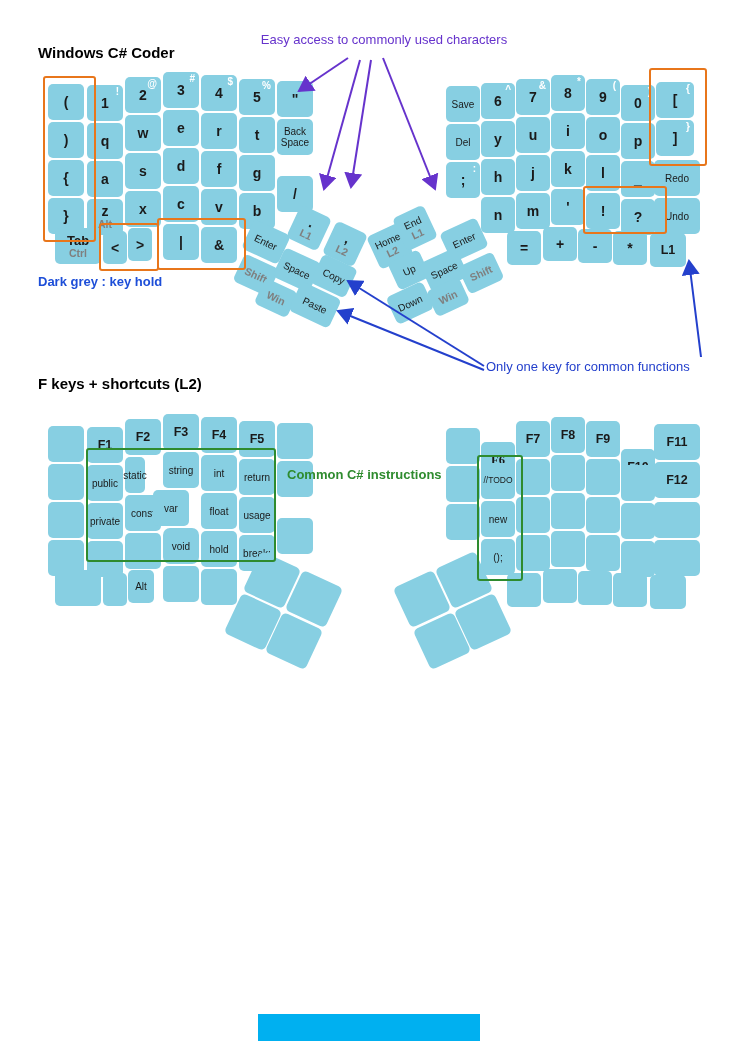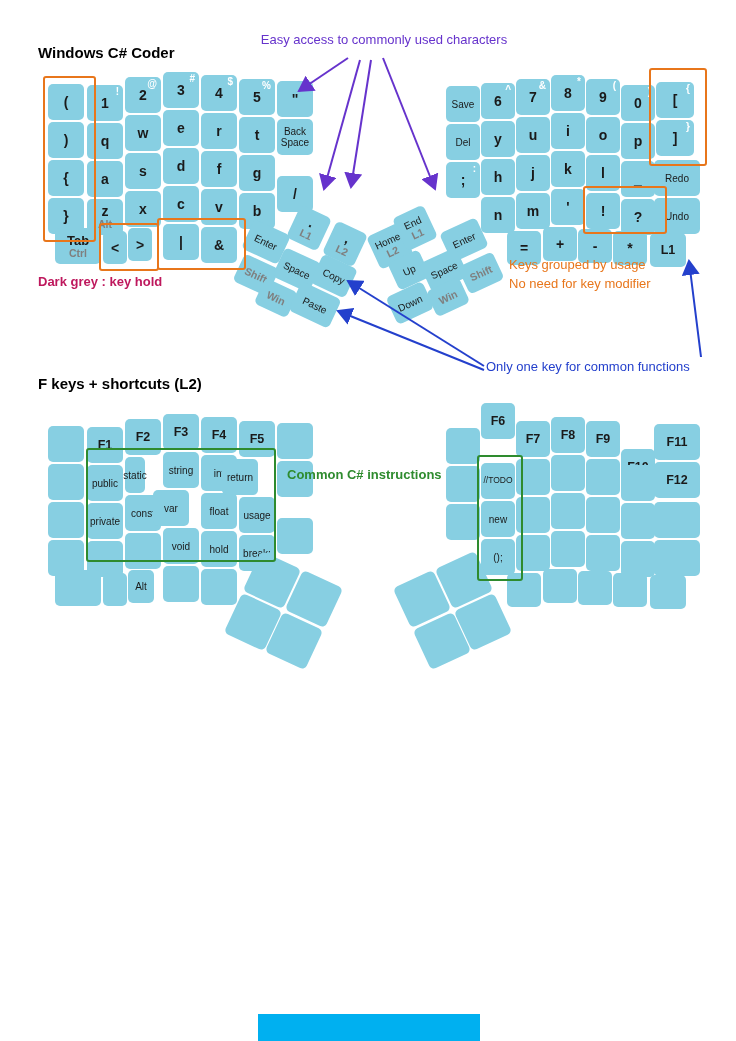--- a/index.html
+++ b/index.html
@@ -327,39 +327,39 @@
       <div class="key" style="left: 125px; top: 533px; width: 36px; height: 36px;"></div>
       <div class="key fkey" style="left: 163px; top: 414px; width: 36px; height: 36px;">
         <span class="lbl">F3</span>
       </div>
       <div class="key small" style="left: 163px; top: 452px; width: 36px; height: 36px;">
         <span class="lbl">string</span>
       </div>
       <div class="key small" style="left: 153px; top: 490px; width: 36px; height: 36px;">
         <span class="lbl">var</span>
       </div>
-      <div class="key small" style="left: 163px; top: 528px; width: 36px; height: 36px;">
+      <div class="key small" style="left: 163px; top: 528px; width: 36px; height: 36px; border-radius: 7px;">
         <span class="lbl">void</span>
       </div>
       <div class="key fkey" style="left: 201px; top: 417px; width: 36px; height: 36px;">
         <span class="lbl">F4</span>
       </div>
       <div class="key small" style="left: 201px; top: 455px; width: 36px; height: 36px;">
         <span class="lbl">int</span>
       </div>
       <div class="key small" style="left: 201px; top: 493px; width: 36px; height: 36px;">
         <span class="lbl">float</span>
       </div>
       <div class="key small" style="left: 201px; top: 531px; width: 36px; height: 36px;">
         <span class="lbl">hold</span>
       </div>
       <div class="key fkey" style="left: 239px; top: 421px; width: 36px; height: 36px;">
         <span class="lbl">F5</span>
       </div>
-      <div class="key small" style="left: 222px; top: 459px; width: 36px; height: 36px;">
+      <div class="key small" style="left: 239px; top: 459px; width: 36px; height: 36px;">
         <span class="lbl">return</span>
       </div>
       <div class="key small" style="left: 239px; top: 497px; width: 36px; height: 36px;">
         <span class="lbl">usage</span>
       </div>
       <div class="key small" style="left: 239px; top: 535px; width: 36px; height: 36px;">
         <span class="lbl">break;</span>
       </div>
       <div class="key" style="left: 277px; top: 423px; width: 36px; height: 36px;"></div>
       <div class="key" style="left: 277px; top: 461px; width: 36px; height: 36px;"></div>
@@ -371,21 +371,21 @@
       </div>
       <div class="key" style="left: 163px; top: 566px; width: 36px; height: 36px;"></div>
       <div class="key" style="left: 201px; top: 569px; width: 36px; height: 36px;"></div>
       <div class="key" style="left: 250px; top: 558px; width: 44px; height: 44px; transform: rotate(25deg);"></div>
       <div class="key" style="left: 292px; top: 577px; width: 44px; height: 44px; transform: rotate(25deg);"></div>
       <div class="key" style="left: 231px; top: 600px; width: 44px; height: 44px; transform: rotate(25deg);"></div>
       <div class="key" style="left: 272px; top: 619px; width: 44px; height: 44px; transform: rotate(25deg);"></div>
       <div class="key" style="left: 446px; top: 428px; width: 34px; height: 36px;"></div>
       <div class="key" style="left: 446px; top: 466px; width: 34px; height: 36px;"></div>
       <div class="key" style="left: 446px; top: 504px; width: 34px; height: 36px;"></div>
-      <div class="key fkey" style="left: 481px; top: 403px; width: 34px; height: 36px;">
+      <div class="key fkey" style="left: 481px; top: 442px; width: 34px; height: 36px; font-family: Liberation Serif, serif;">
         <span class="lbl">F6</span>
       </div>
       <div class="key tiny" style="left: 481px; top: 463px; width: 34px; height: 36px;">
         <span class="lbl">//TODO</span>
       </div>
       <div class="key small" style="left: 481px; top: 501px; width: 34px; height: 36px;">
         <span class="lbl">new</span>
       </div>
       <div class="key small" style="left: 481px; top: 539px; width: 34px; height: 36px;">
         <span class="lbl">();</span>
@@ -435,26 +435,22 @@
   <div id="highlights" class="keys-layer">
       <div class="hl" style="left: 43px; top: 76px; width: 49px; height: 162px; border-color: rgb(232, 118, 27);"></div>
       <div class="hl" style="left: 99px; top: 223px; width: 56px; height: 44px; border-color: rgb(232, 118, 27);"></div>
       <div class="hl" style="left: 157px; top: 218px; width: 85px; height: 48px; border-color: rgb(232, 118, 27);"></div>
       <div class="hl" style="left: 583px; top: 186px; width: 80px; height: 44px; border-color: rgb(232, 118, 27);"></div>
       <div class="hl" style="left: 649px; top: 68px; width: 54px; height: 94px; border-color: rgb(232, 118, 27);"></div>
       <div class="hl" style="left: 86px; top: 448px; width: 186px; height: 110px; border-color: rgb(46, 139, 46);"></div>
       <div class="hl" style="left: 477px; top: 455px; width: 42px; height: 122px; border-color: rgb(46, 139, 46);"></div>
     </div>
 
-  <div class="note grey" style="color: #be185d;">Dark grey : key hold</div>
-
-  <div class="note orange" style="color: rgb(232, 118, 27);">
-    <div>Keys grouped by usage</div>
-    <div>No need for key modifier</div>
-  </div>
+  <div class="note grey" style="color: #1d4ed8;">Dark grey : key hold</div>
+
 
   <div class="note blue" style="color: rgb(36, 64, 204);">Only one key for common functions</div>
 
   <div class="title t2">F keys + shortcuts (L2)</div>
 
   <div class="note green" style="color: rgb(46, 139, 46);">Common C# instructions</div>
 
   <svg id="arrows" class="overlay" width="736" height="1041" viewBox="0 0 736 1041">
       <defs>
         <marker id="ah-purple" markerWidth="9" markerHeight="9" refX="7" refY="4.5" orient="auto">

